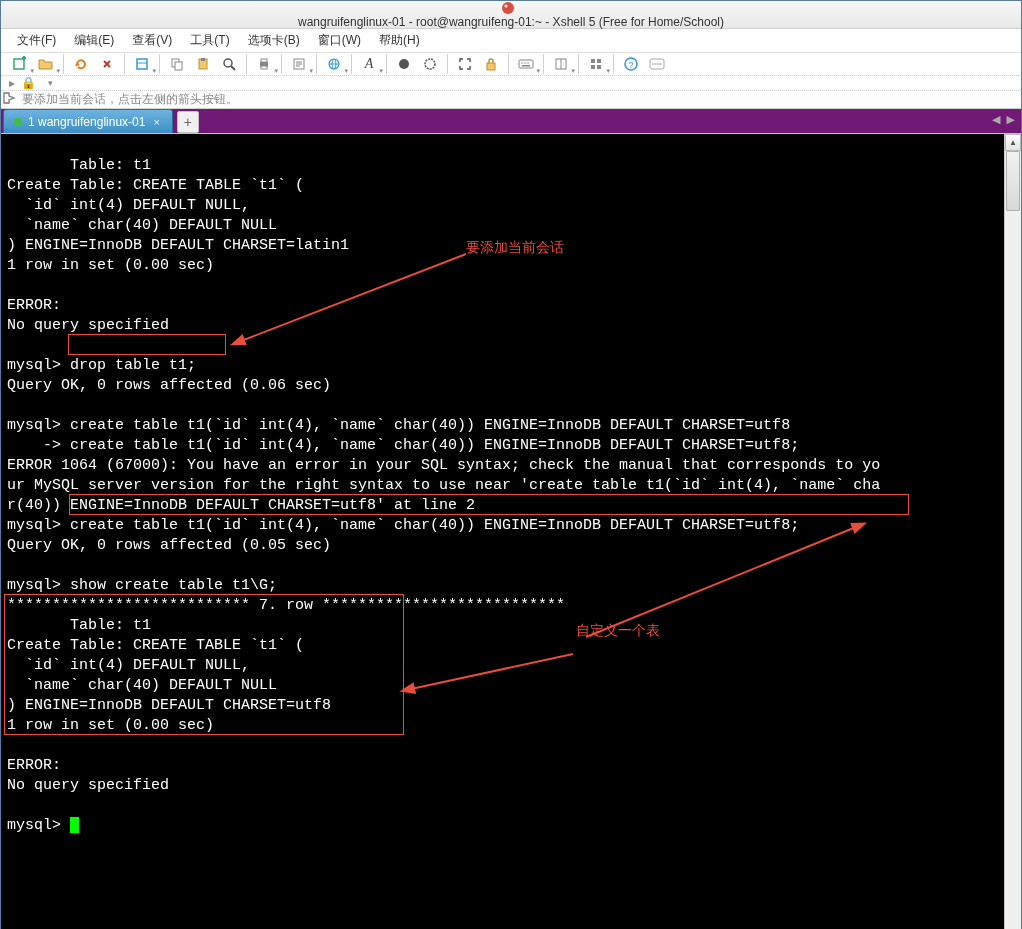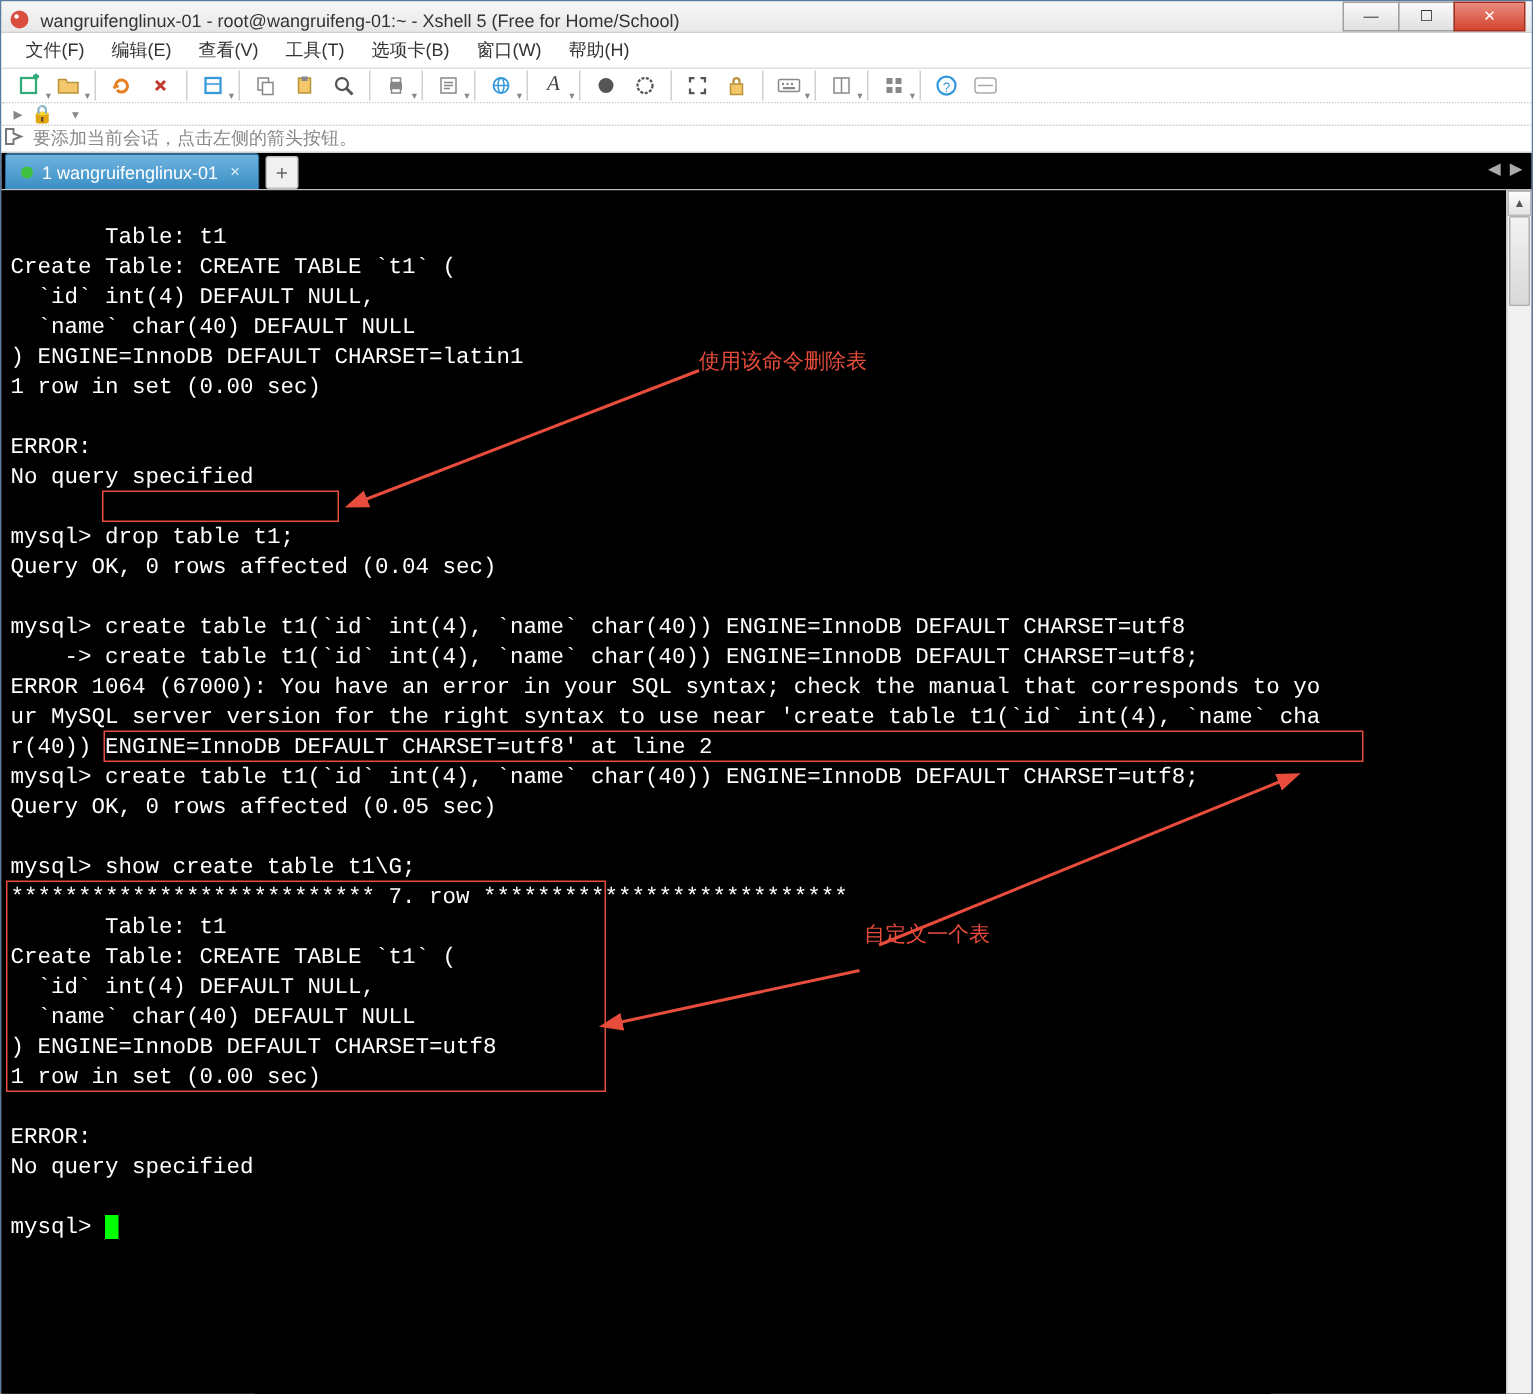--- a/index.html
+++ b/index.html
@@ -1,19 +1,19 @@
 <!DOCTYPE html>
 <html><head>
 <meta charset="utf-8">
 <style>
 * { margin: 0; padding: 0; box-sizing: border-box; }
 body { font-family: "Microsoft YaHei", "Segoe UI", Tahoma, sans-serif; font-size: 12px; background: #f0f0f0; overflow: hidden; width: 1022px; height: 929px; }
 
 .window { width: 1022px; height: 929px; background: #fff; border: 1px solid #5a7ba0; display: flex; flex-direction: column; }
-.titlebar { height: 28px; background: linear-gradient(#f7f7f7, #e8e8e8); display: flex; align-items: flex-end; padding: 0 4px; border-bottom: 1px solid #d0d0d0; }
+.titlebar { height: 28px; background: linear-gradient(#f7f7f7, #e8e8e8); display: flex; align-items: center; padding: 0 4px; border-bottom: 1px solid #d0d0d0; flex-direction: column; }
 .titlebar .app-icon { width: 16px; height: 16px; margin-right: 6px; display:inline-flex; align-items:center; justify-content:center;}
 .titlebar .title-text { flex: 1; color: #333; font-size: 12px; }
 .win-controls { display: flex; gap: 0; }
 .win-btn { width: 38px; height: 20px; border: 1px solid #a0a0a0; background: linear-gradient(#fafafa,#e0e0e0); display:flex; align-items:center; justify-content:center; font-size:10px; color:#333; margin-left:-1px;}
 .win-btn.close { background: linear-gradient(#e98a7f,#d4452f); color:#fff; border-color:#a03020; width:48px;}
 
 .menubar { height: 26px; border-bottom: 1px solid #e0e0e0; display: flex; align-items: center; padding: 0 8px; gap: 2px; background:#fff;}
 .menu-item { padding: 3px 8px; color: #333; cursor: default; }
 
 .toolbar { height: 34px; border-bottom: 1px dotted #ccc; display: flex; align-items: center; padding: 0 8px; gap: 2px; background:#fff;}
@@ -22,21 +22,21 @@
 .tb-sep { width: 1px; height: 20px; background: #d0d0d0; margin: 0 4px; }
 .tb-group{display:flex; align-items:center; gap:4px;}
 
 .addressbar { height: 26px; border-bottom: 1px dotted #ccc; display: flex; align-items: center; padding: 0 8px; gap: 6px; background:#fff; color:#999;}
 .addressbar .lock{color:#aaa;}
 .addressbar .addr-text{flex:1;}
 .addressbar .dd-arrow{color:#888; font-size:9px; padding:0 6px;}
 
 .infobar { height: 26px; border-bottom: 1px solid #d0d0d0; display:flex; align-items:center; padding:0 1px; gap:6px; color:#888; background:#fff;}
 
-.tabbar { height: 28px; background: #000000; border-bottom: 1px solid #c0c0c0; display:flex; align-items:flex-end; padding-left:2px; position:relative;}
+.tabbar { height: 28px; background: #701a75; border-bottom: 1px solid #c0c0c0; display:flex; align-items:flex-end; padding-left:2px; position:relative;}
 .tab { height: 24px; background: linear-gradient(#6fb3e0,#3b8fc4); color:#fff; padding: 0 10px; display:flex; align-items:center; gap:6px; border-radius: 3px 3px 0 0; font-size:12px; border:1px solid #2a6f9a; border-bottom:none;}
 .tab .dot{width:8px;height:8px;border-radius:50%;background:#3fc13f;}
 .tab .tab-close{font-size:11px; color:#dfefff; padding:0 2px;}
 .tab-add { width:22px; height:22px; background:#f0f0f0; border:1px solid #c0c0c0; margin-left:4px; display:flex; align-items:center; justify-content:center; color:#666; font-size:14px; border-radius:2px;}
 .tab-nav-right{position:absolute; right:6px; top:4px; display:flex; gap:6px; color:#aaa; font-size:11px;}
 
 .terminal-wrap{flex:1; display:flex; background:#000; position:relative;}
 .terminal { flex:1; background: #000; color: #fff; font-family: "Courier New", Consolas, monospace; font-size: 15px; line-height: 20px; padding: 2px 6px; white-space: pre; overflow:hidden; position:relative;}
 .cursor { display:inline-block; width:9px; height:16px; background:#00ff00; vertical-align:middle;}
 .scrollbar{width:17px; background:#f0f0f0; border-left:1px solid #c8c8c8; position:relative;}
@@ -269,21 +269,21 @@
 <span>Create Table: CREATE TABLE `t1` (</span>
 <span>  `id` int(4) DEFAULT NULL,</span>
 <span>  `name` char(40) DEFAULT NULL</span>
 <span>) ENGINE=InnoDB DEFAULT CHARSET=latin1</span>
 <span>1 row in set (0.00 sec)</span>
 <span></span>
 <span>ERROR:</span>
 <span>No query specified</span>
 <span></span>
 <span>mysql&gt; drop table t1;</span>
-<span>Query OK, 0 rows affected (0.04 sec)</span>
+<span>Query OK, 0 rows affected (0.06 sec)</span>
 <span></span>
 <span>mysql&gt; create table t1(`id` int(4), `name` char(40)) ENGINE=InnoDB DEFAULT CHARSET=utf8</span>
 <span>    -&gt; create table t1(`id` int(4), `name` char(40)) ENGINE=InnoDB DEFAULT CHARSET=utf8;</span>
 <span>ERROR 1064 (67000): You have an error in your SQL syntax; check the manual that corresponds to yo</span>
 <span>ur MySQL server version for the right syntax to use near 'create table t1(`id` int(4), `name` cha</span>
 <span>r(40)) ENGINE=InnoDB DEFAULT CHARSET=utf8' at line 2</span>
 <span>mysql&gt; create table t1(`id` int(4), `name` char(40)) ENGINE=InnoDB DEFAULT CHARSET=utf8;</span>
 <span>Query OK, 0 rows affected (0.05 sec)</span>
 <span></span>
 <span>mysql&gt; show create table t1\G;</span>
@@ -299,21 +299,21 @@
 <span>No query specified</span>
 <span></span>
 <span>mysql&gt; </span><span class="cursor"></span>
 
       
       <div class="red-box" style="left:67px; top:200px; width:158px; height:21px;"></div>
       <div class="red-box" style="left:68px; top:360px; width:840px; height:21px;"></div>
       <div class="red-box" style="left:3px; top:460px; width:400px; height:141px;"></div>
 
       
-      <div class="annotation" style="left:465px; top:103px;">使用该命令删除表</div>
+      <div class="annotation" style="left:465px; top:103px;">要添加当前会话</div>
       <div class="annotation" style="left:575px; top:487px;font-family:Liberation Serif, serif;">自定义一个表</div>
 
       
       <svg class="arrow" style="left:225px; top:115px;" width="250" height="100">
         <defs>
             <marker id="ah1" markerWidth="10" markerHeight="10" refX="2" refY="3" orient="auto">
               <path d="M0,0 L0,6 L8,3 z" fill="#e74c3c"></path>
             </marker>
           </defs>
         <line x1="240" y1="5" x2="15" y2="92" stroke="#e74c3c" stroke-width="2" marker-end="url(#ah1)"></line>

